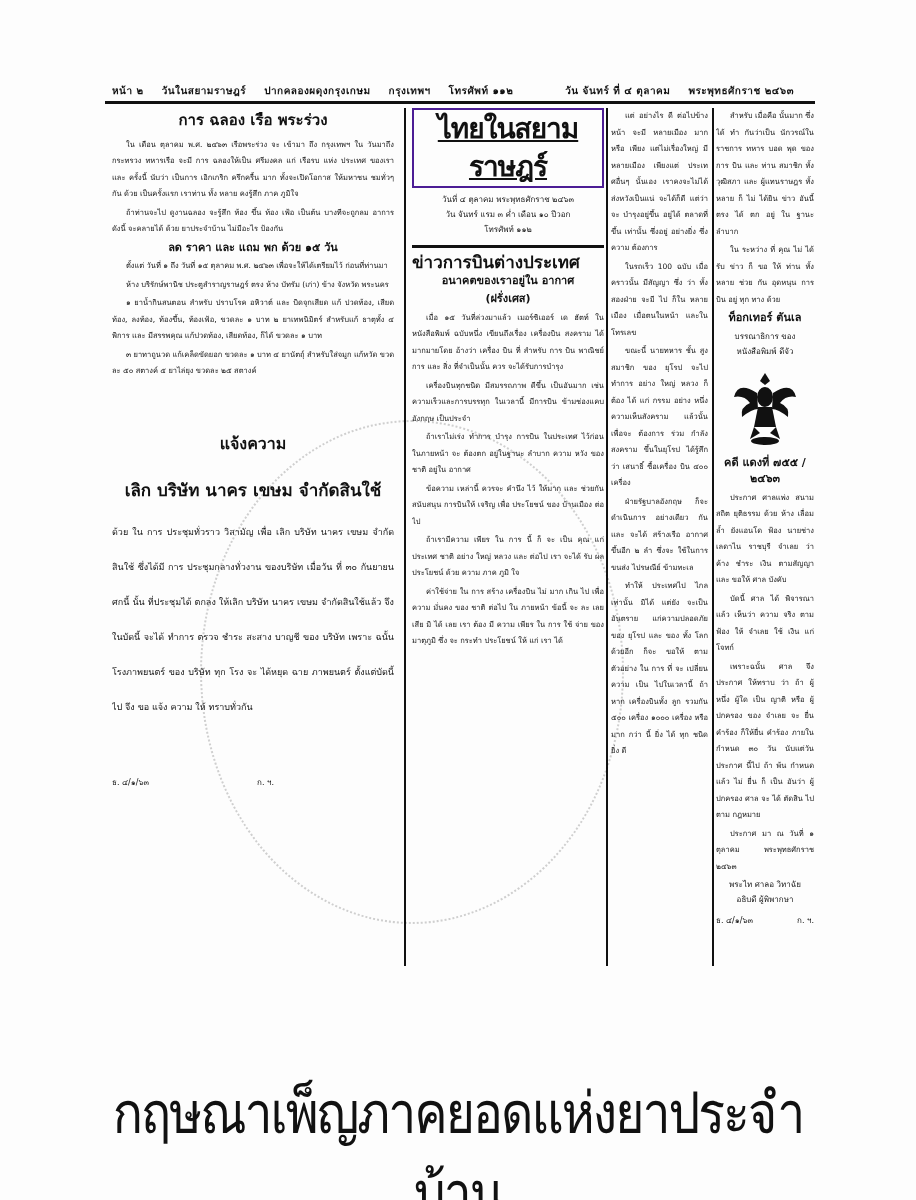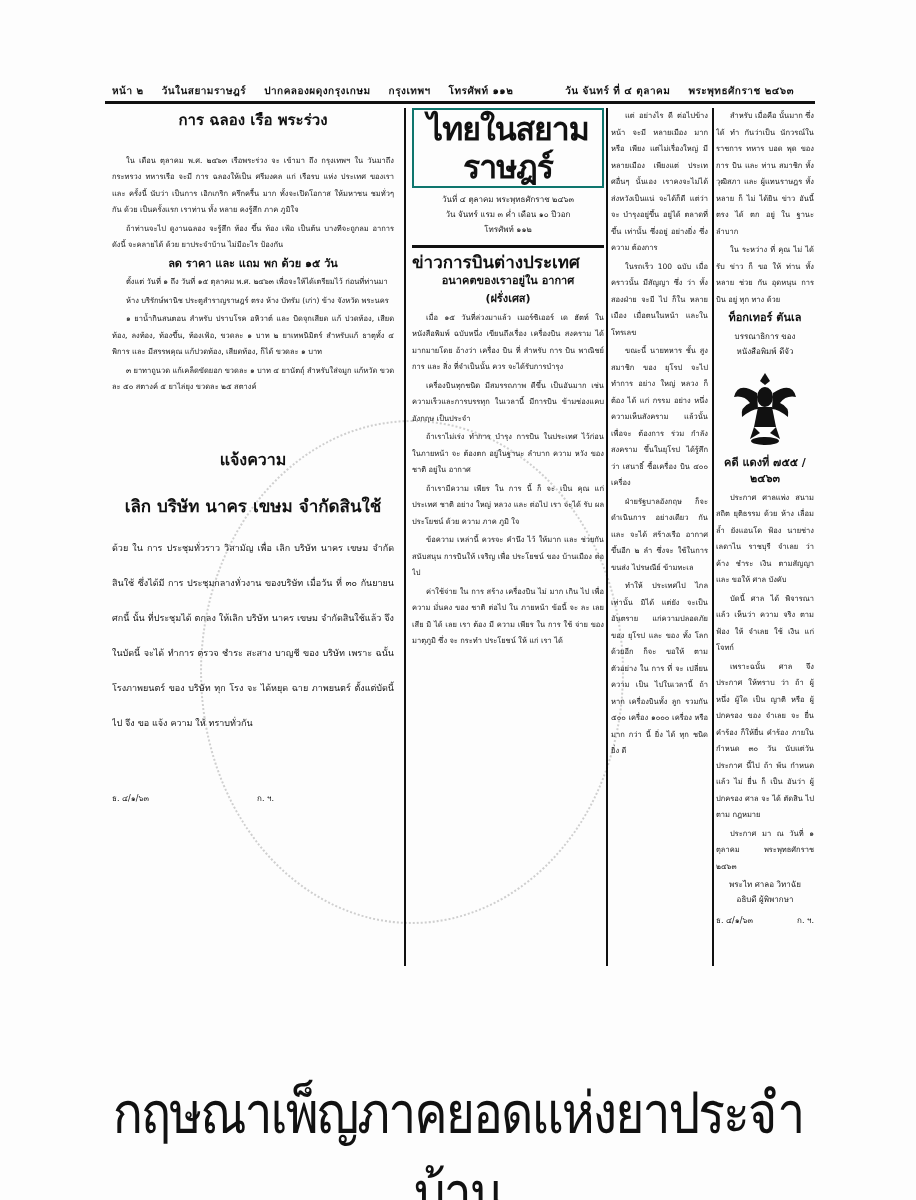--- a/index.html
+++ b/index.html
@@ -9,24 +9,24 @@
   .masthead { position:absolute; left:112px; top:80px; width:700px; height:20px;
               display:flex; align-items:center; font-size:10px; font-weight:bold; letter-spacing:0.5px; }
   .masthead span { margin-right:18px; white-space:nowrap; }
   .masthead .right { margin-left:auto; }
   .rule { position:absolute; left:105px; top:101px; width:710px; height:3px; background:#111; }
   .col { position:absolute; top:108px; font-size:7.5px; line-height:16.5px; text-align:justify; overflow:hidden; }
   .col p { margin:0 0 2px 0; text-indent:14px; }
   .c1 { left:112px; width:282px; height:850px; }
   .c2 { left:412px; width:192px; height:850px; }
   .vline { position:absolute; width:2px; background:#111; }
-  .h-title { text-align:center; font-weight:bold; font-size:15px; margin:4px 0 24px 0; }
+  .h-title { text-align:center; font-weight:bold; font-size:15px; margin:4px 0 8px 0; }
   .h-sub { text-align:center; font-weight:bold; font-size:11px; margin:2px 0; }
-  .paper-name { text-align:center; font-weight:bold; font-size:32px; line-height:38px;
-                font-family:"DejaVu Serif", serif; letter-spacing:-1px; border:2px solid #0f766e; margin:0 0 4px 0; }
+  .paper-name { text-align:center; font-weight:bold; font-size:28px; line-height:38px;
+                font-family:"DejaVu Serif", serif; letter-spacing:-1px; border:2px solid #4c1d95; margin:0 0 4px 0;text-decoration:underline; }
   .date-line { text-align:center; font-size:8px; line-height:15px; }
   .news-head { text-align:left; font-weight:bold; font-size:17px; margin:8px 0 2px; border-top:3px solid #111; padding-top:6px; }
   .notice-title { text-align:center; font-weight:bold; font-size:16px; margin:56px 0 30px 0; }
   .notice-head { text-align:center; font-weight:bold; font-size:17px; margin:0 0 16px 0; }
   .notice-body { font-size:9px; line-height:35px; }
   .sig { display:flex; justify-content:space-between; font-size:8px; margin-top:50px; }
   .emblem { width:70px; height:80px; margin:8px auto; }
   .banner { position:absolute; left:108px; top:1078px; width:700px; height:70px; text-align:center;
             font-size:50px; line-height:70px; font-family:"DejaVu Sans", sans-serif; font-weight:normal;
             letter-spacing:-2px; transform:scaleY(1.15); }
@@ -74,22 +74,22 @@
     <div class="paper-name">ไทยในสยามราษฎร์</div>
     <div class="date-line">วันที่ ๔ ตุลาคม พระพุทธศักราช ๒๔๖๓</div>
     <div class="date-line">วัน จันทร์ แรม ๓ ค่ำ เดือน ๑๐ ปีวอก</div>
     <div class="date-line">โทรศัพท์ ๑๑๒</div>
     <div class="news-head">ข่าวการบินต่างประเทศ</div>
     <div class="h-sub">อนาคตของเราอยู่ใน อากาศ</div>
     <div class="h-sub">(ฝรั่งเศส)</div>
     <p>เมื่อ ๑๕ วันที่ล่วงมาแล้ว เมอร์ซิเออร์ เด ฮัตท์ ใน หนังสือพิมพ์ ฉบับหนึ่ง เขียนถึงเรื่อง เครื่องบิน สงคราม ได้มากมายโดย อ้างว่า เครื่อง บิน ที่ สำหรับ การ บิน พาณิชย์ การ และ สิ่ง ที่จำเป็นนั้น ควร จะได้รับการบำรุง</p>
     <p>เครื่องบินทุกชนิด มีสมรรถภาพ ดีขึ้น เป็นอันมาก เช่น ความเร็วและการบรรทุก ในเวลานี้ มีการบิน ข้ามช่องแคบ อังกฤษ เป็นประจำ</p>
     <p>ถ้าเราไม่เร่ง ทำการ บำรุง การบิน ในประเทศ ไว้ก่อน ในภายหน้า จะ ต้องตก อยู่ในฐานะ ลำบาก ความ หวัง ของ ชาติ อยู่ใน อากาศ</p>
+    <p>ข้อความ เหล่านี้ ควรจะ คำนึง ไว้ ให้มาก และ ช่วยกัน สนับสนุน การบินให้ เจริญ เพื่อ ประโยชน์ ของ บ้านเมือง ต่อไป</p>
     <p>ถ้าเรามีความ เพียร ใน การ นี้ ก็ จะ เป็น คุณ แก่ ประเทศ ชาติ อย่าง ใหญ่ หลวง และ ต่อไป เรา จะได้ รับ ผล ประโยชน์ ด้วย ความ ภาค ภูมิ ใจ</p>
-    <p>ข้อความ เหล่านี้ ควรจะ คำนึง ไว้ ให้มาก และ ช่วยกัน สนับสนุน การบินให้ เจริญ เพื่อ ประโยชน์ ของ บ้านเมือง ต่อไป</p>
     <p>ค่าใช้จ่าย ใน การ สร้าง เครื่องบิน ไม่ มาก เกิน ไป เพื่อ ความ มั่นคง ของ ชาติ ต่อไป ใน ภายหน้า ข้อนี้ จะ ละ เลย เสีย มิ ได้ เลย เรา ต้อง มี ความ เพียร ใน การ ใช้ จ่าย ของ มาตุภูมิ ซึ่ง จะ กระทำ ประโยชน์ ให้ แก่ เรา ได้</p>
   </div>
 
   <div class="col" style="left:612px;width:96px;height:850px;">
   </div>
 
   <div class="col" style="left:611px;width:98px;"></div>
 
   <div class="col" style="left:612px;width:0;"></div>
 

